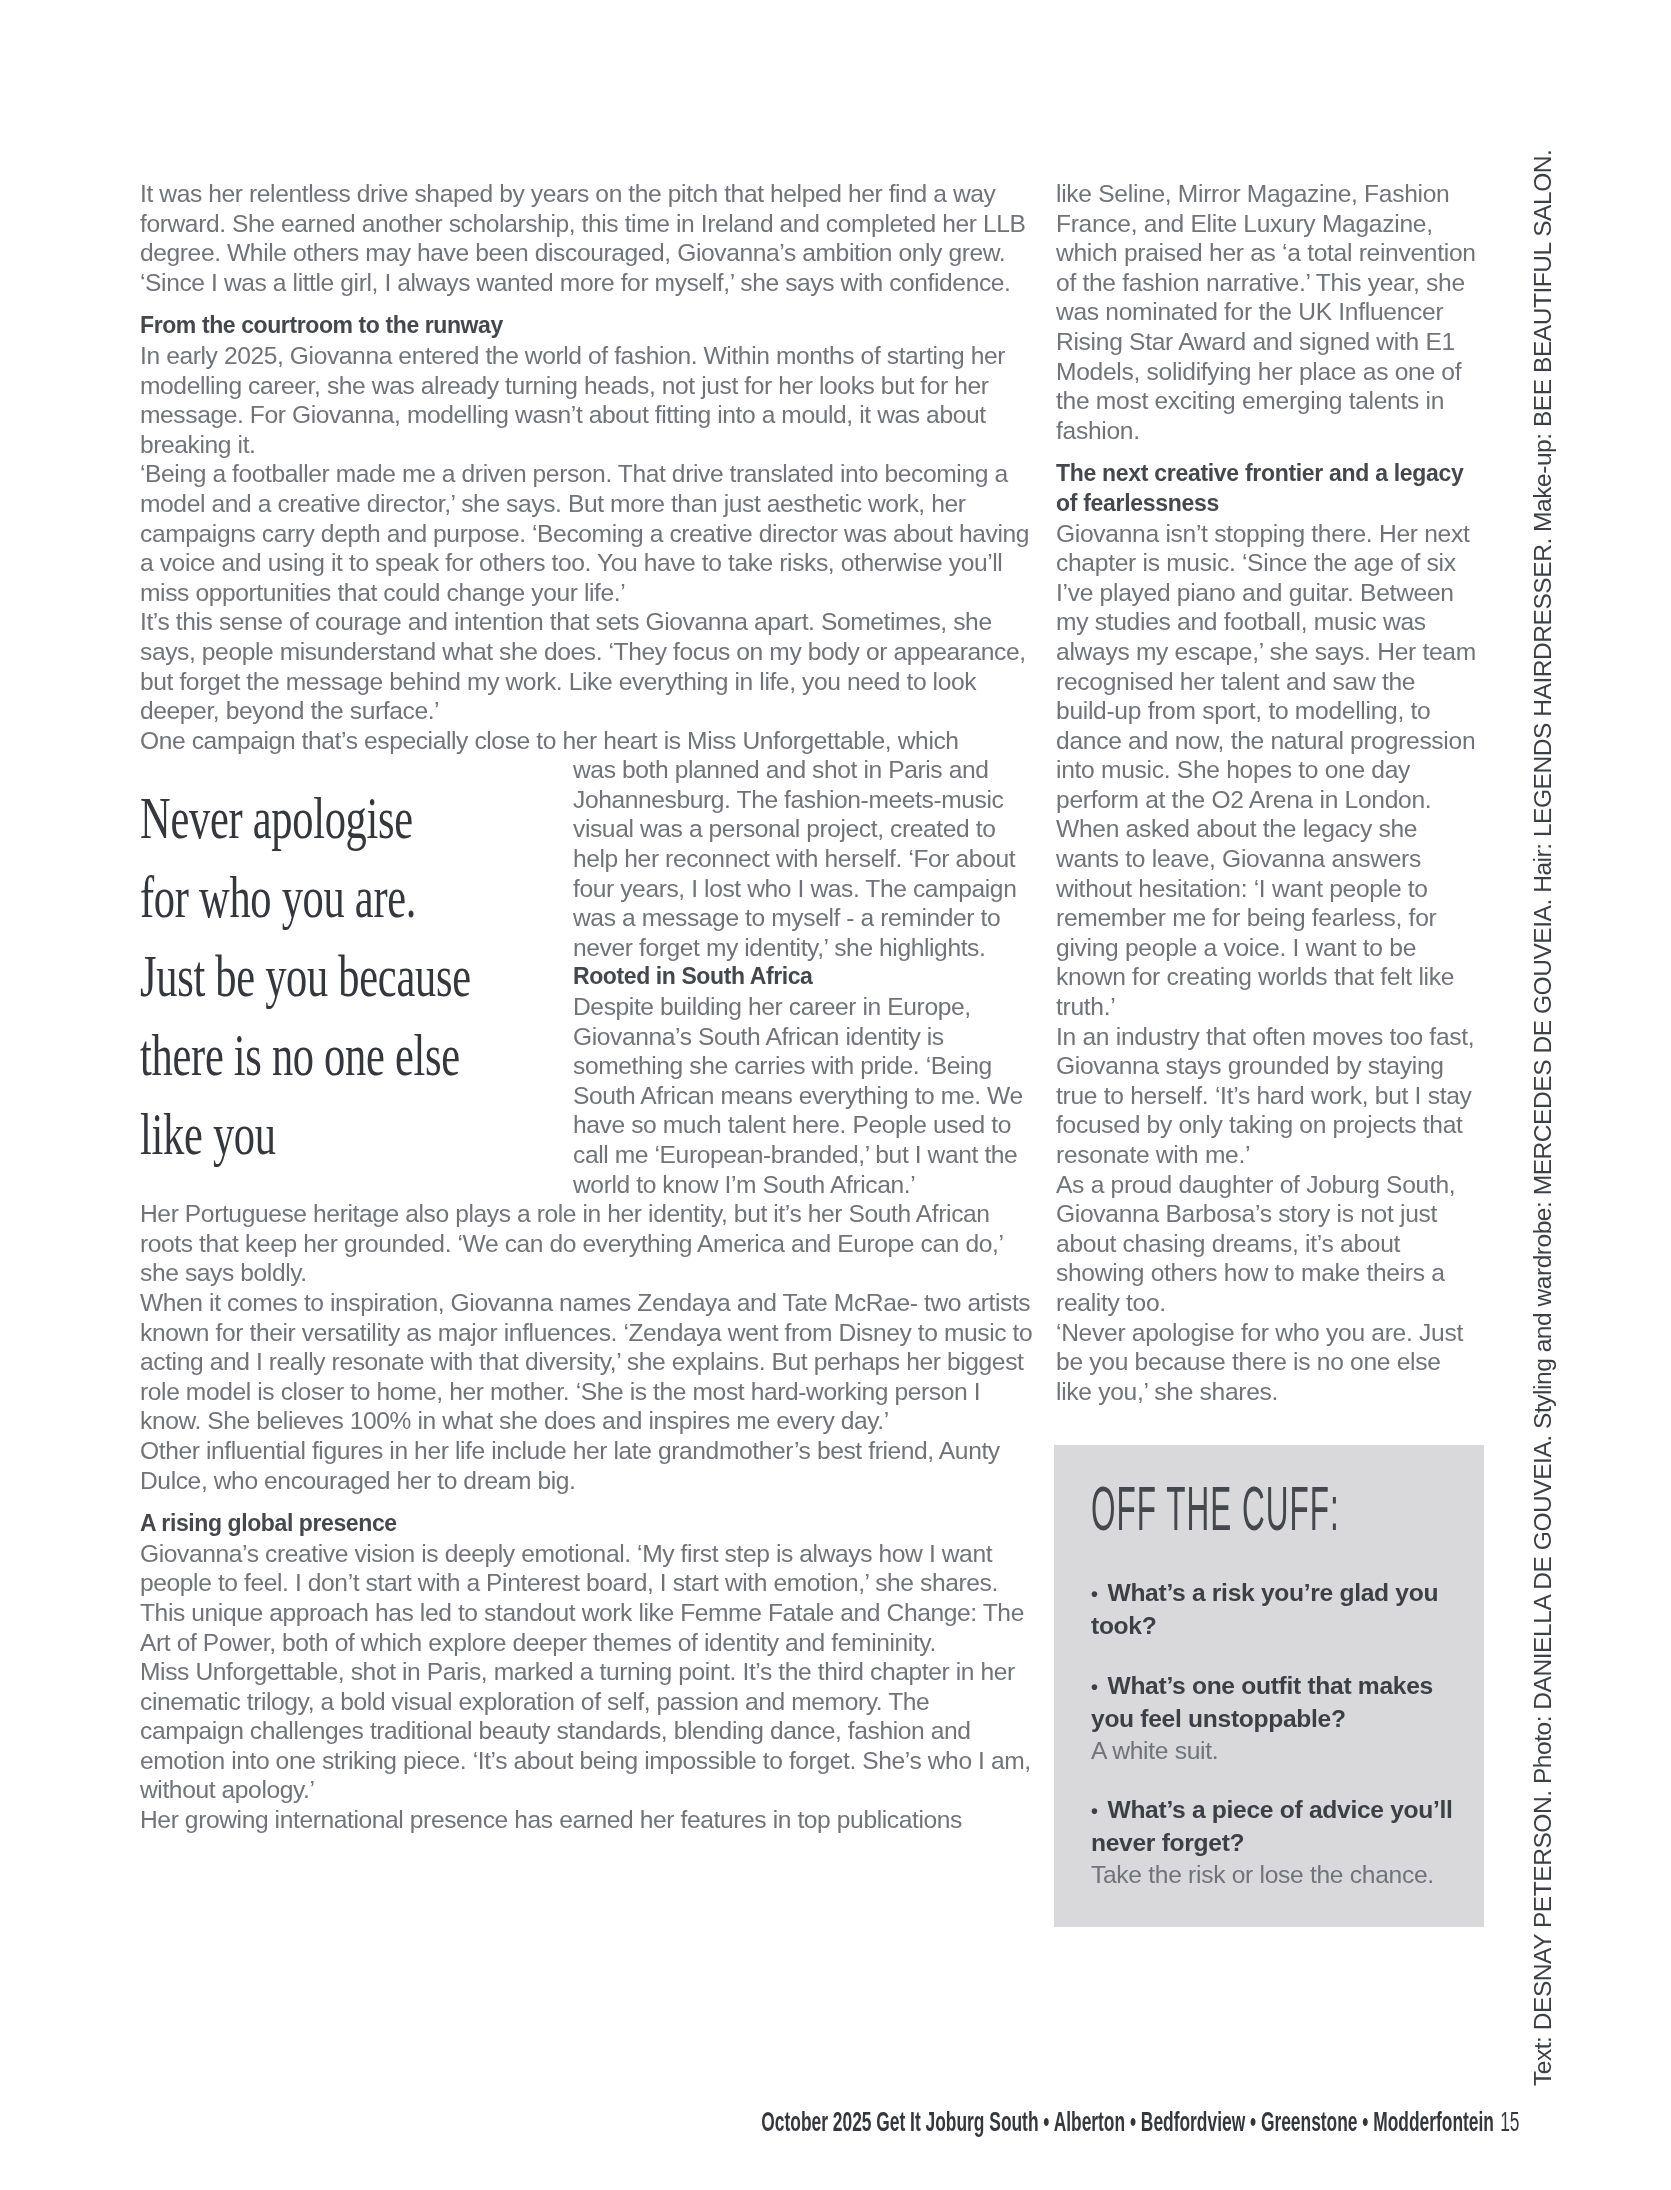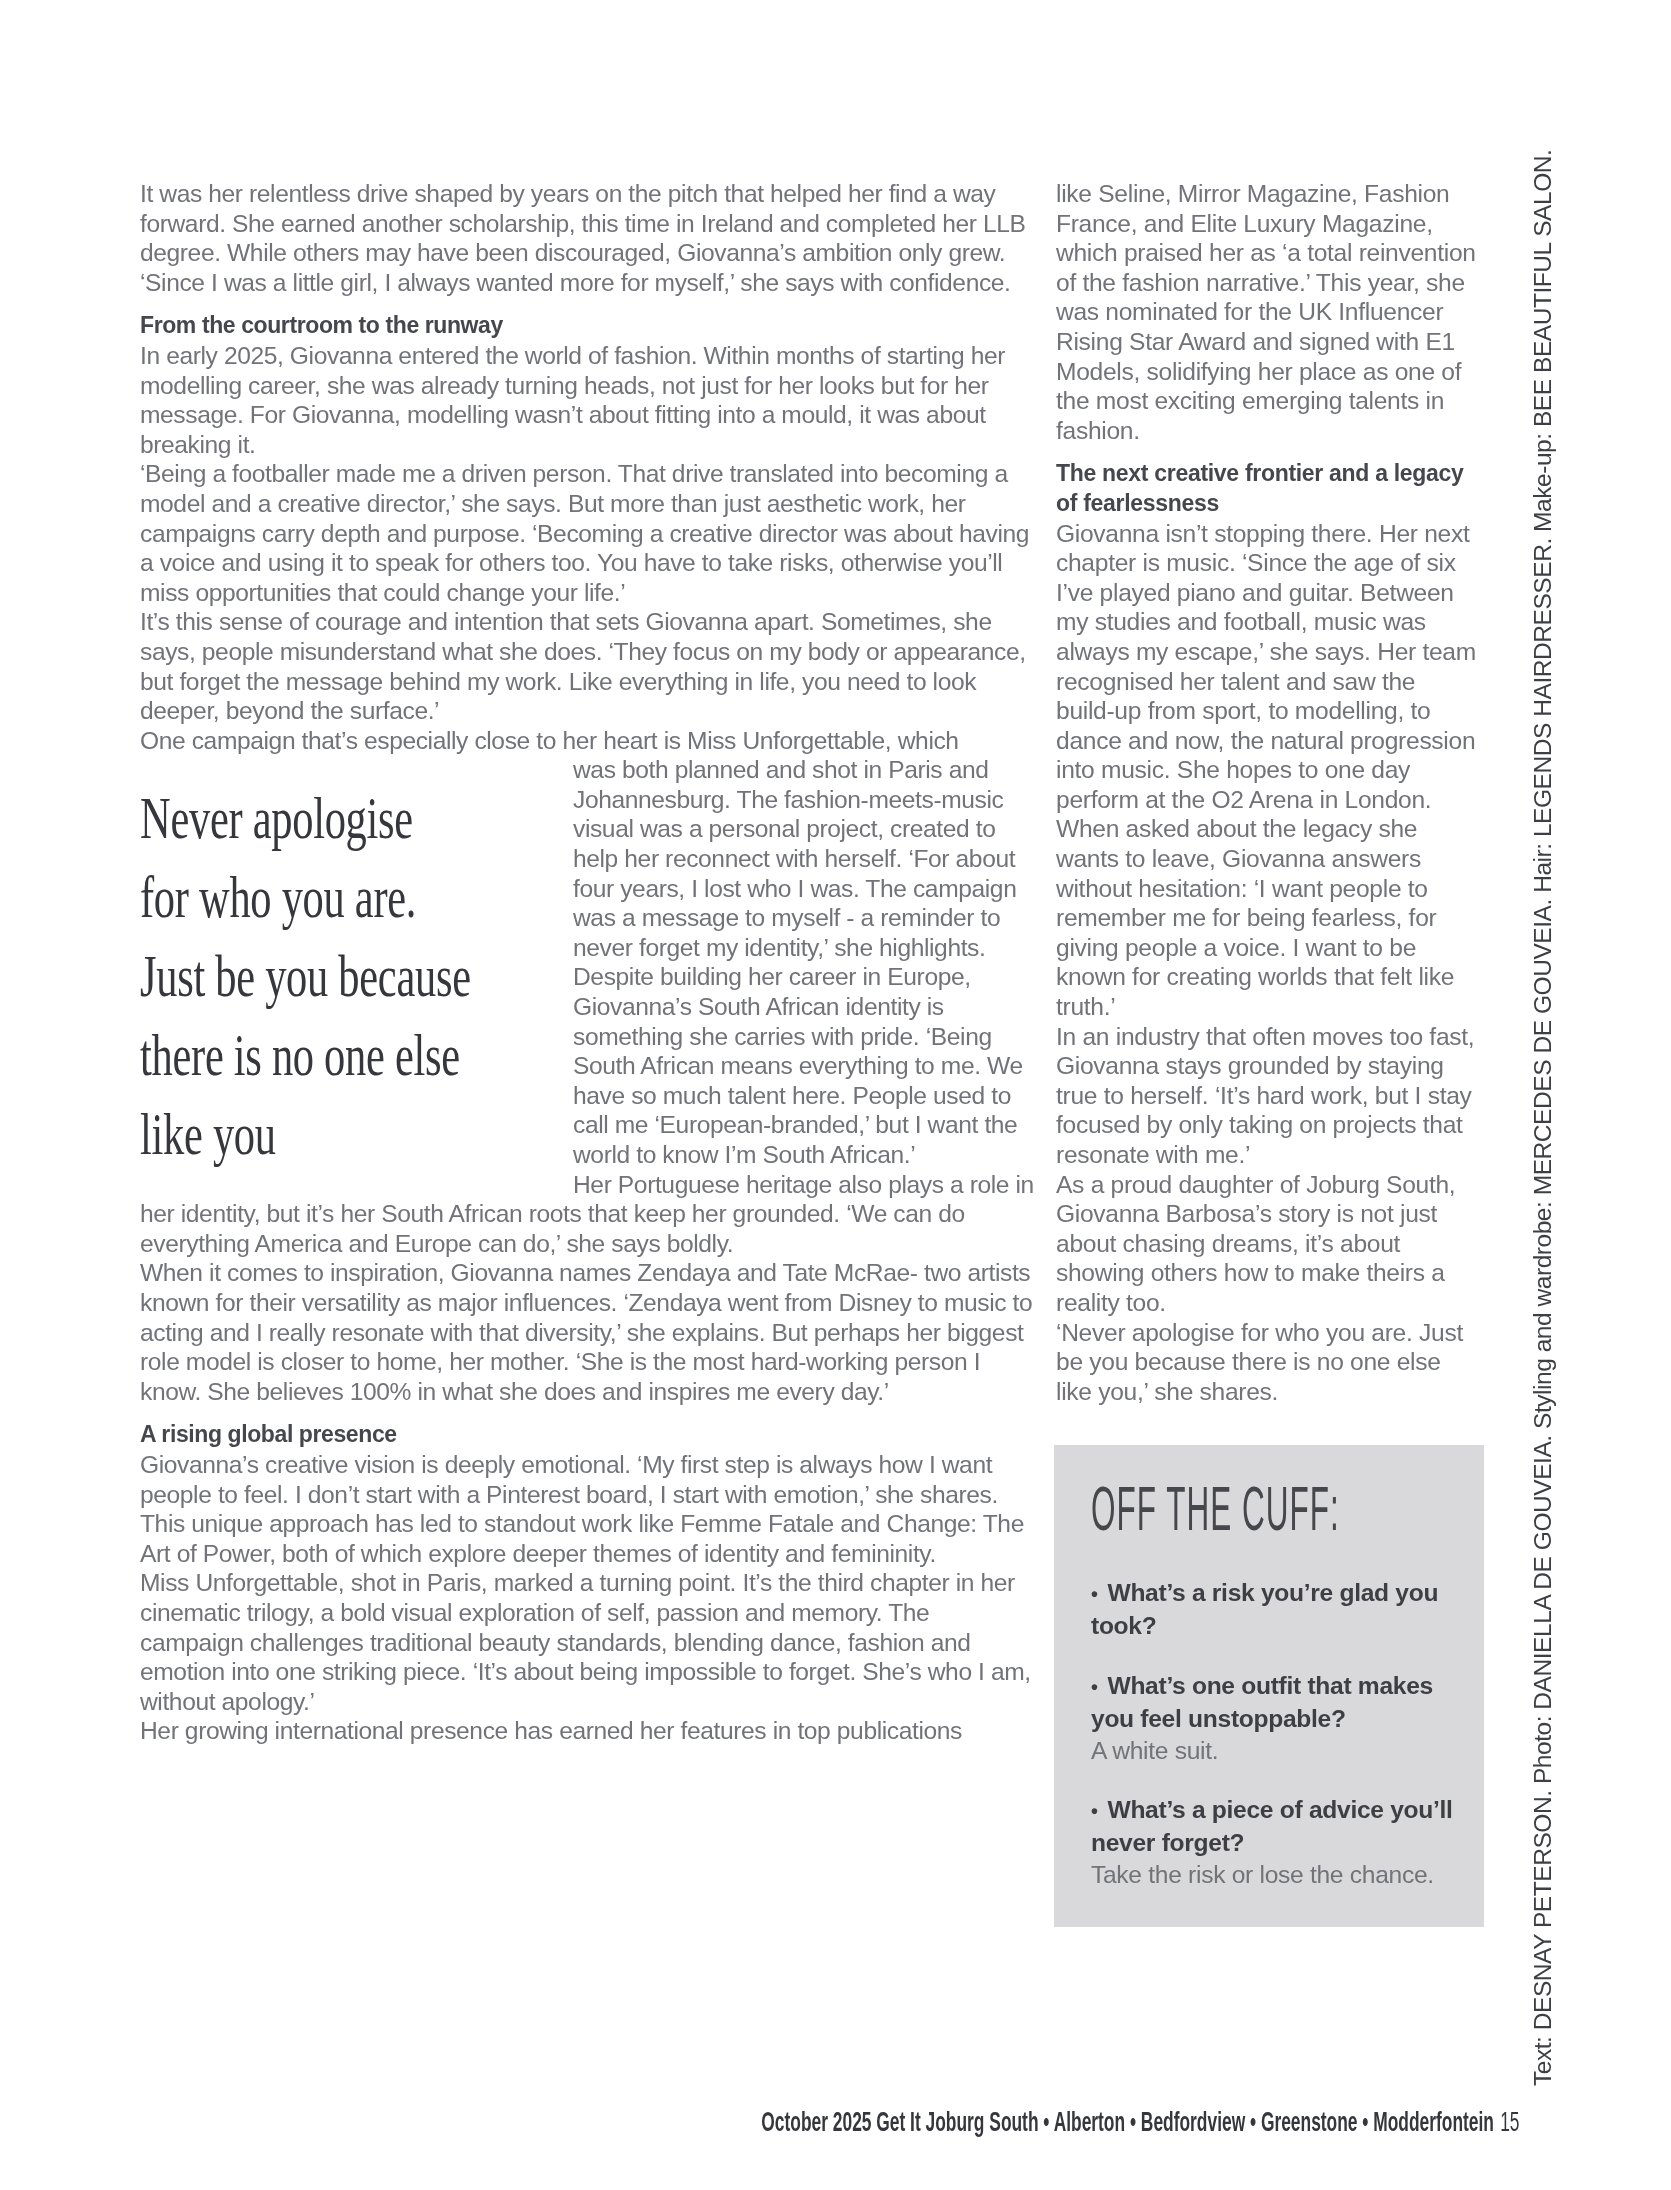--- a/index.html
+++ b/index.html
@@ -109,23 +109,25 @@
 
     <div class="pullquote">
       <div class="pq-line">Never apologise</div>
       <div class="pq-line">for who you are.</div>
       <div class="pq-line">Just be you because</div>
       <div class="pq-line">there is no one else</div>
       <div class="pq-line">like you</div>
     </div>
 
     <p>was both planned and shot in Paris and Johannesburg. The fashion-meets-music visual was a personal project, created to help her reconnect with herself. ‘For about four years, I lost who I was. The campaign was a message to myself - a reminder to never forget my identity,’ she highlights.</p>
+    <div class="heading tight">Rooted in South Africa</div>
     <p>Despite building her career in Europe, Giovanna’s South African identity is something she carries with pride. ‘Being South African means everything to me. We have so much talent here. People used to call me ‘European-branded,’ but I want the world to know I’m South African.’</p>
     <p>Her Portuguese heritage also plays a role in her identity, but it’s her South African roots that keep her grounded. ‘We can do everything America and Europe can do,’ she says boldly.</p>
     <p>When it comes to inspiration, Giovanna names Zendaya and Tate McRae- two artists known for their versatility as major influences. ‘Zendaya went from Disney to music to acting and I really resonate with that diversity,’ she explains. But perhaps her biggest role model is closer to home, her mother. ‘She is the most hard-working person I know. She believes 100% in what she does and inspires me every day.’</p>
+    <p>Other influential figures in her life include her late grandmother’s best friend, Aunty Dulce, who encouraged her to dream big.</p>
     <div class="heading">A rising global presence</div>
     <p>Giovanna’s creative vision is deeply emotional. ‘My first step is always how I want people to feel. I don’t start with a Pinterest board, I start with emotion,’ she shares. This unique approach has led to standout work like Femme Fatale and Change: The Art of Power, both of which explore deeper themes of identity and femininity.</p>
     <p>Miss Unforgettable, shot in Paris, marked a turning point. It’s the third chapter in her cinematic trilogy, a bold visual exploration of self, passion and memory. The campaign challenges traditional beauty standards, blending dance, fashion and emotion into one striking piece. ‘It’s about being impossible to forget. She’s who I am, without apology.’</p>
     <p>Her growing international presence has earned her features in top publications</p>
   </div>
 
   <div class="col col-right">
     <p>like Seline, Mirror Magazine, Fashion France, and Elite Luxury Magazine, which praised her as ‘a total reinvention of the fashion narrative.’ This year, she was nominated for the UK Influencer Rising Star Award and signed with E1 Models, solidifying her place as one of the most exciting emerging talents in fashion.</p>
     <div class="heading">The next creative frontier and a legacy of fearlessness</div>
     <p>Giovanna isn’t stopping there. Her next chapter is music. ‘Since the age of six I’ve played piano and guitar. Between my studies and football, music was always my escape,’ she says. Her team recognised her talent and saw the build-up from sport, to modelling, to dance and now, the natural progression into music. She hopes to one day perform at the O2 Arena in London.</p>

